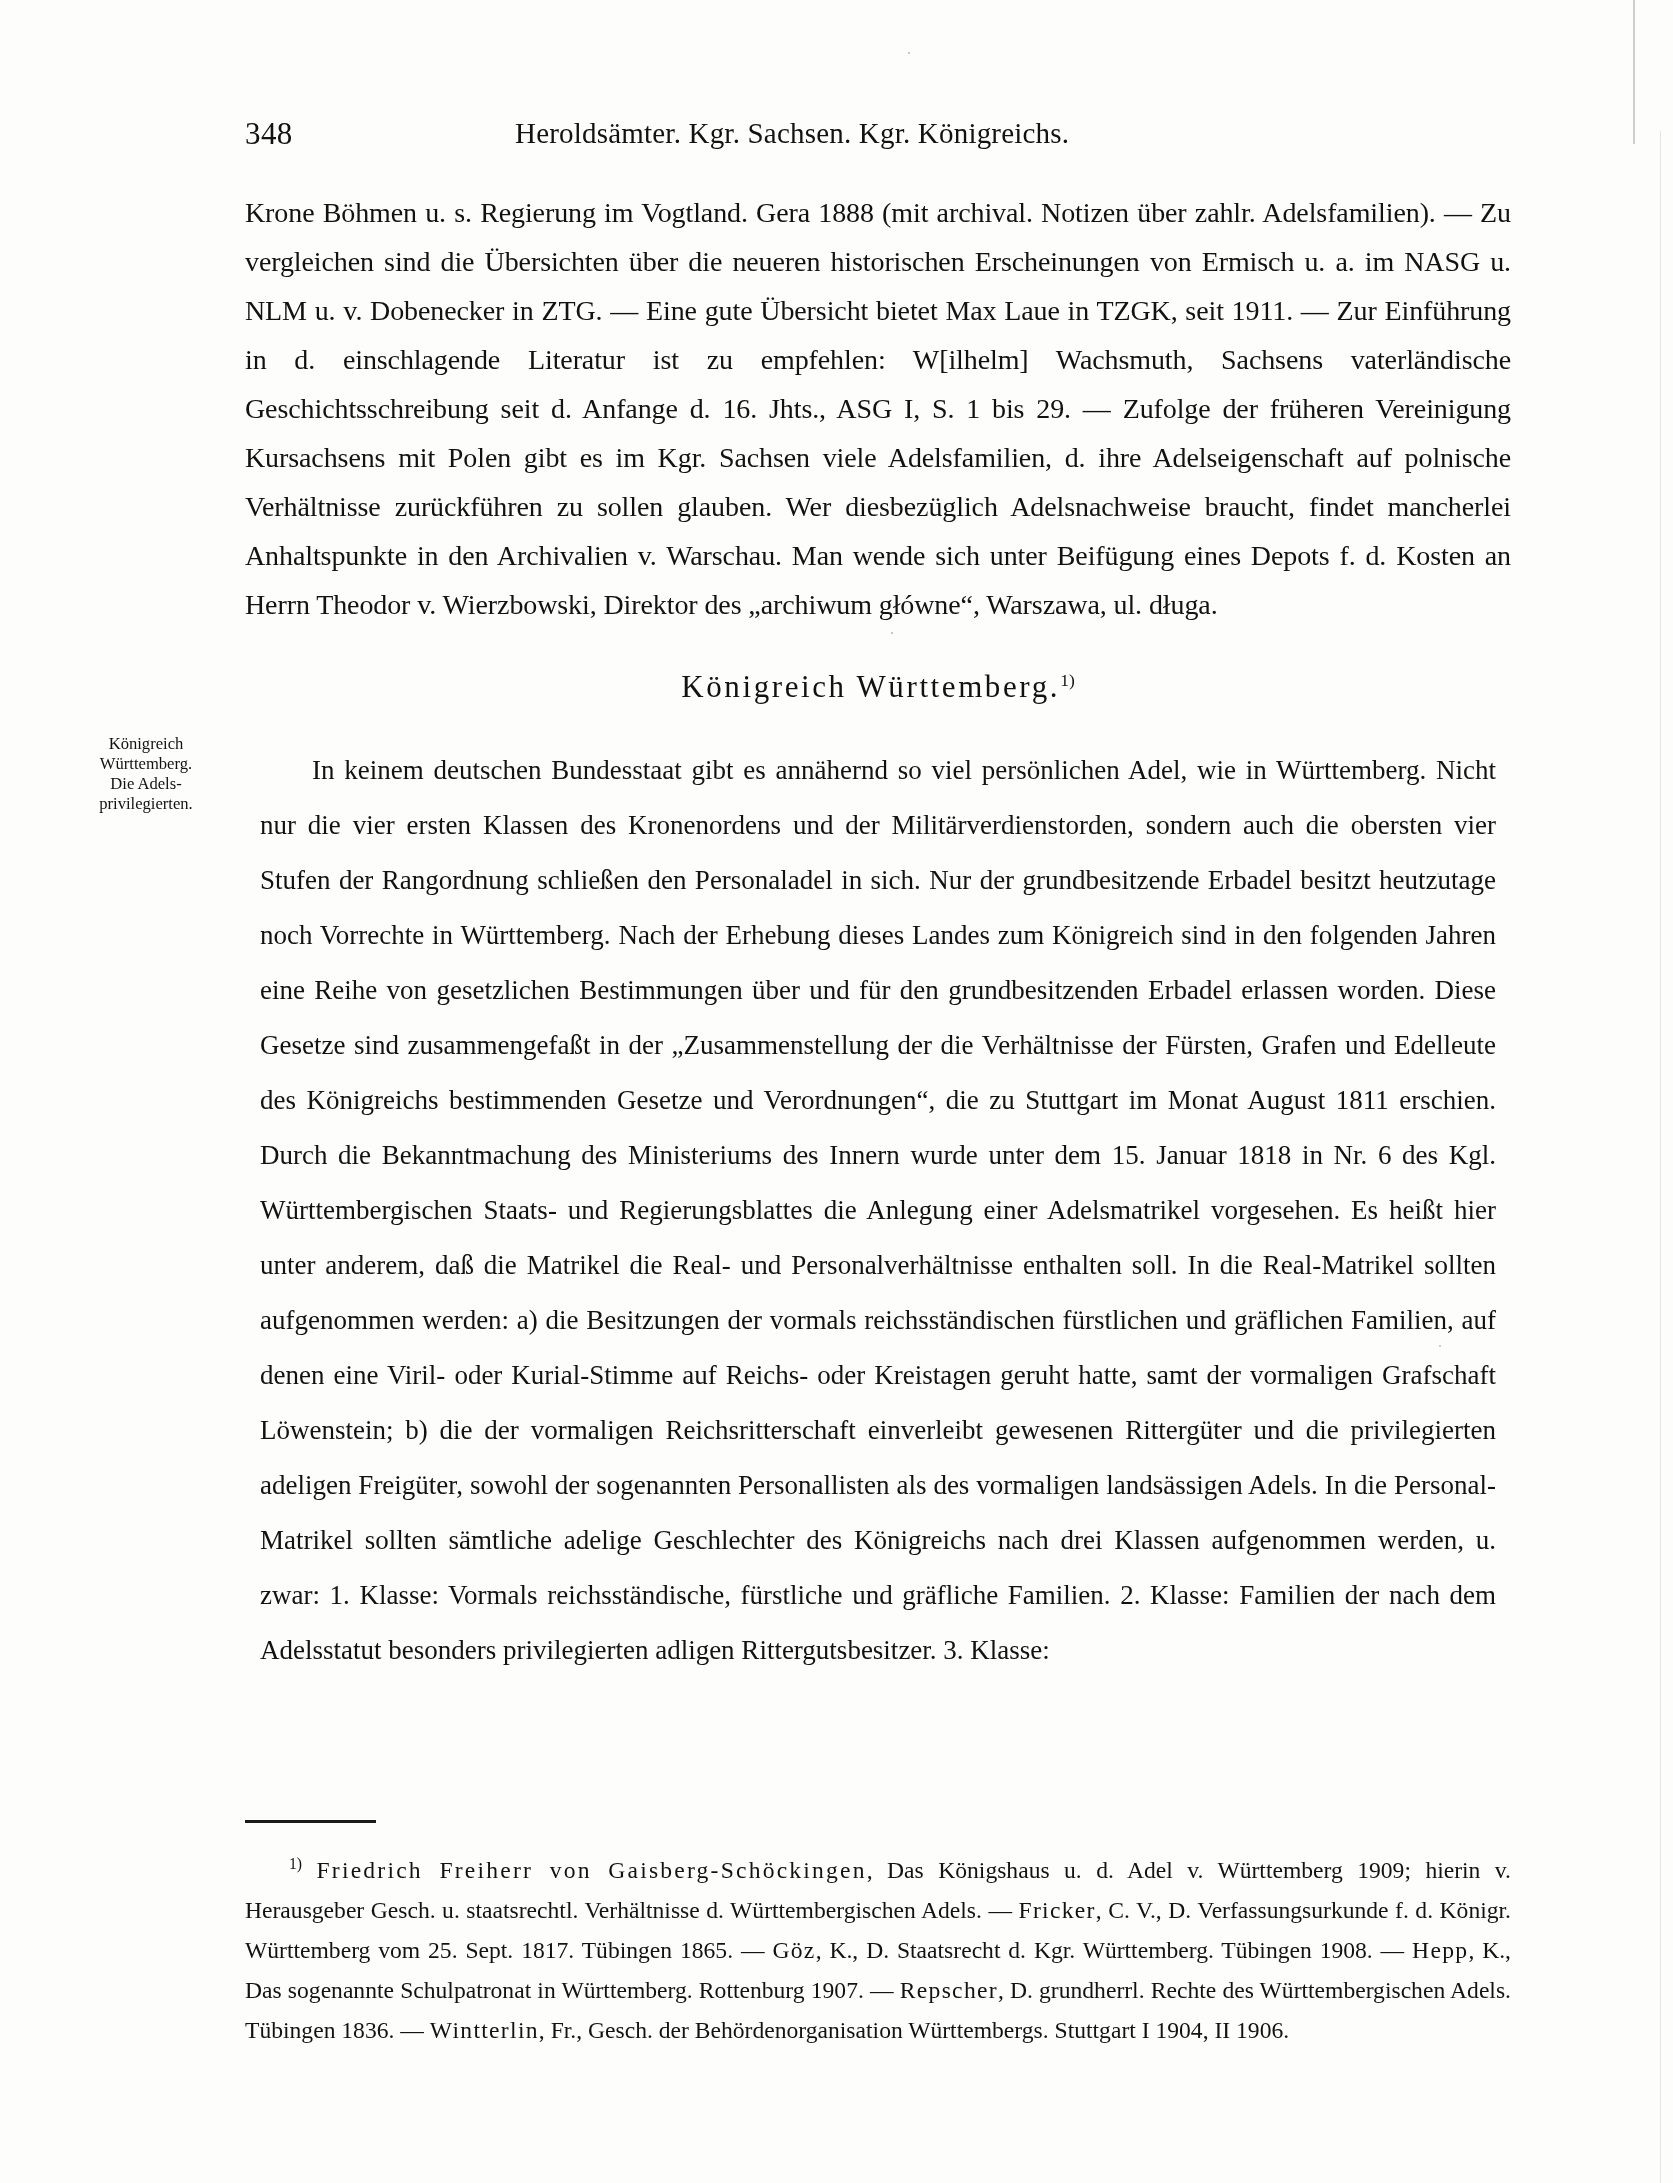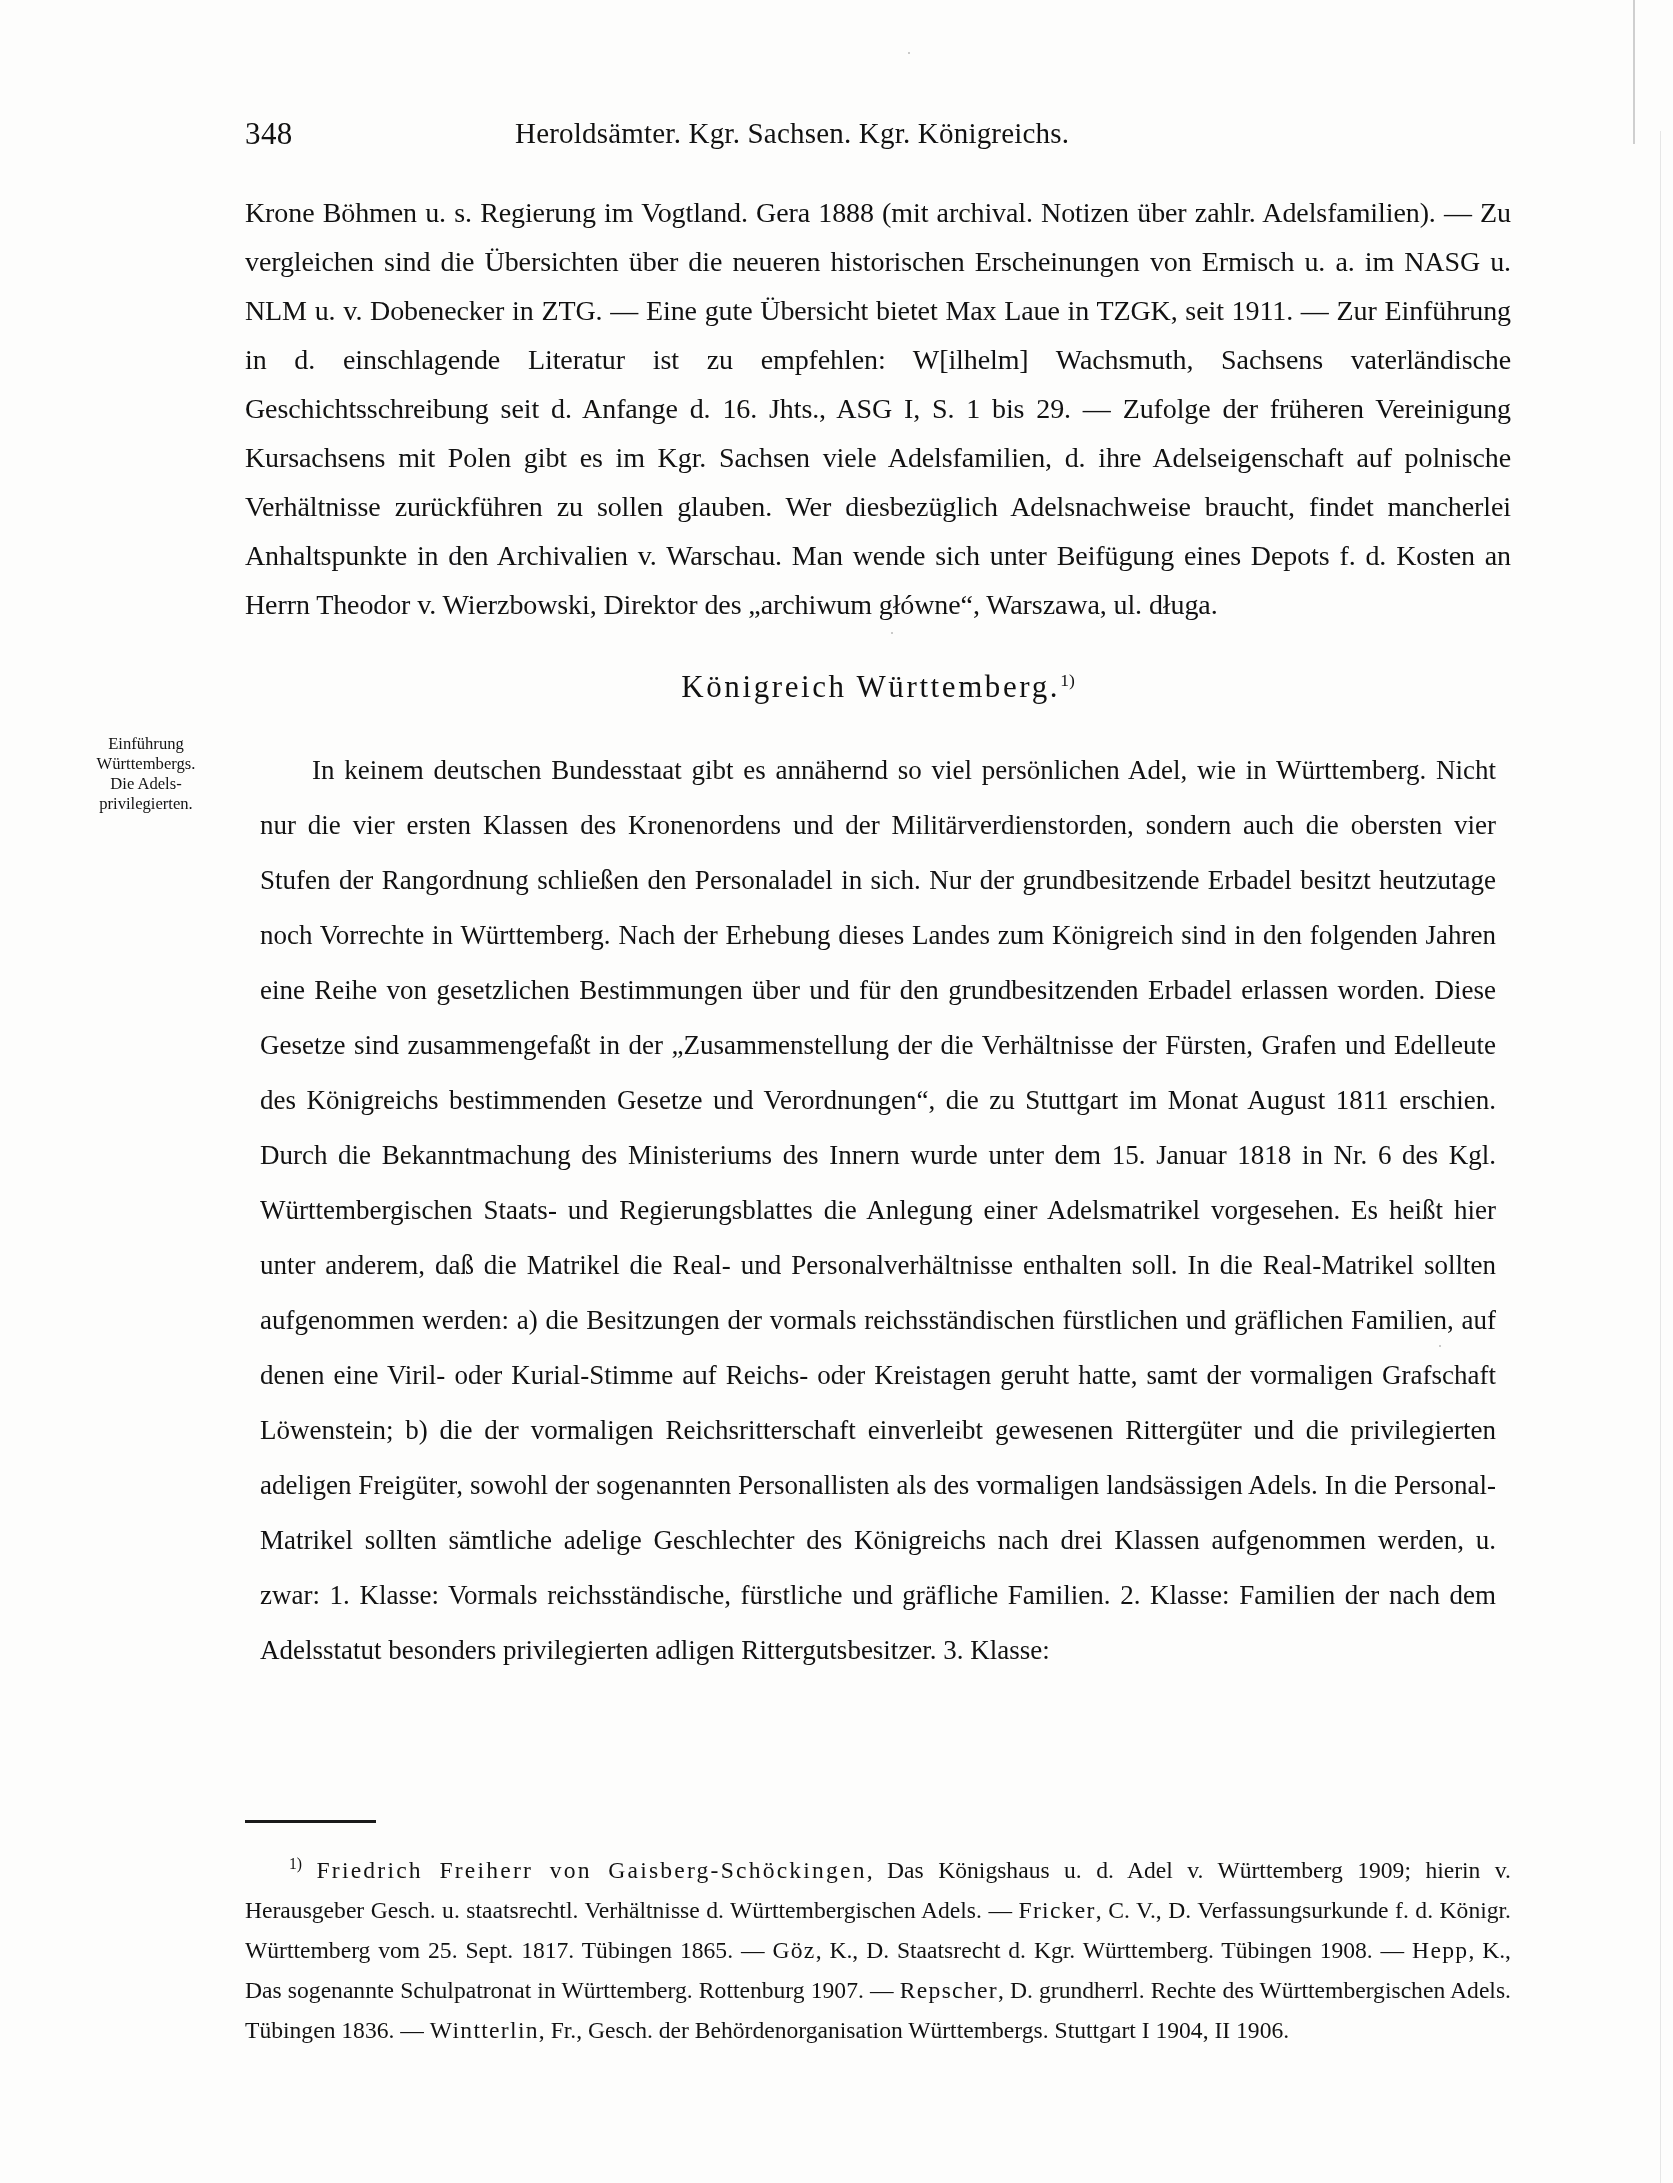--- a/index.html
+++ b/index.html
@@ -184,22 +184,22 @@
 
   <div class="textblock">
     <p class="para top">Krone Böhmen u. s. Regierung im Vogtland. Gera 1888 (mit archival. Notizen über zahlr. Adelsfamilien). — Zu vergleichen sind die Übersichten über die neueren historischen Erscheinungen von Ermisch u. a. im NASG u. NLM u. v. Dobenecker in ZTG. — Eine gute Übersicht bietet Max Laue in TZGK, seit 1911. — Zur Einführung in d. einschlagende Literatur ist zu empfehlen: W[ilhelm] Wachsmuth, Sachsens vaterländische Geschichtsschreibung seit d. Anfange d. 16. Jhts., ASG I, S. 1 bis 29. — Zufolge der früheren Vereinigung Kursachsens mit Polen gibt es im Kgr. Sachsen viele Adelsfamilien, d. ihre Adelseigenschaft auf polnische Verhältnisse zurückführen zu sollen glauben. Wer diesbezüglich Adelsnachweise braucht, findet mancherlei Anhaltspunkte in den Archivalien v. Warschau. Man wende sich unter Beifügung eines Depots f. d. Kosten an Herrn Theodor v. Wierzbowski, Direktor des „archiwum główne“, Warszawa, ul. długa.</p>
   </div>
 
   <div class="section-heading">
     <span>Königreich Württemberg.</span><sup>1)</sup>
   </div>
 
   <div class="marginalia">
-    <div>Einführung</div>
-    <div>Württembergs.</div>
+    <div>Königreich</div>
+    <div>Württemberg.</div>
     <div>Die Adels-</div>
     <div>privilegierten.</div>
   </div>
 
   <div class="bodyblock">
     <p class="body-para">In keinem deutschen Bundesstaat gibt es annähernd so viel persönlichen Adel, wie in Württemberg. Nicht nur die vier ersten Klassen des Kronenordens und der Militärverdienstorden, sondern auch die obersten vier Stufen der Rangordnung schließen den Personaladel in sich. Nur der grundbesitzende Erbadel besitzt heutzutage noch Vorrechte in Württemberg. Nach der Erhebung dieses Landes zum Königreich sind in den folgenden Jahren eine Reihe von gesetzlichen Bestimmungen über und für den grundbesitzenden Erbadel erlassen worden. Diese Gesetze sind zusammengefaßt in der „Zusammenstellung der die Verhältnisse der Fürsten, Grafen und Edelleute des Königreichs bestimmenden Gesetze und Verordnungen“, die zu Stuttgart im Monat August 1811 erschien. Durch die Bekanntmachung des Ministeriums des Innern wurde unter dem 15. Januar 1818 in Nr. 6 des Kgl. Württembergischen Staats- und Regierungsblattes die Anlegung einer Adelsmatrikel vorgesehen. Es heißt hier unter anderem, daß die Matrikel die Real- und Personalverhältnisse enthalten soll. In die Real-Matrikel sollten aufgenommen werden: a) die Besitzungen der vormals reichsständischen fürstlichen und gräflichen Familien, auf denen eine Viril- oder Kurial-Stimme auf Reichs- oder Kreistagen geruht hatte, samt der vormaligen Grafschaft Löwenstein; b) die der vormaligen Reichsritterschaft einverleibt gewesenen Rittergüter und die privilegierten adeligen Freigüter, sowohl der sogenannten Personallisten als des vormaligen landsässigen Adels. In die Personal-Matrikel sollten sämtliche adelige Geschlechter des Königreichs nach drei Klassen aufgenommen werden, u. zwar: 1. Klasse: Vormals reichsständische, fürstliche und gräfliche Familien. 2. Klasse: Familien der nach dem Adelsstatut besonders privilegierten adligen Rittergutsbesitzer. 3. Klasse:</p>
   </div>
 
   <div class="footnote-rule"></div>
   <div class="footnote">

